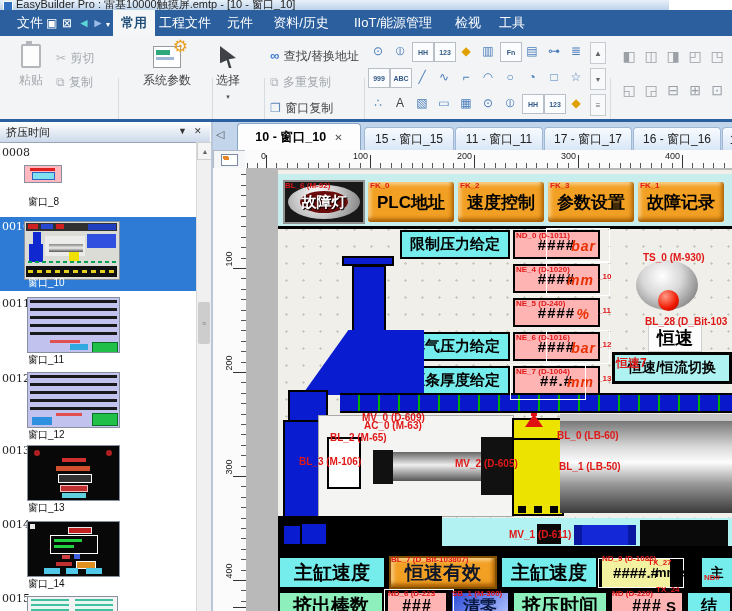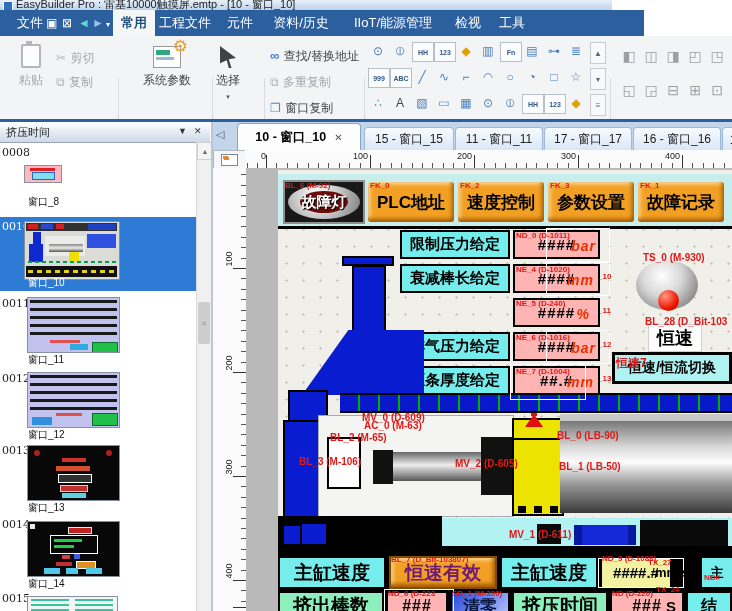--- a/index.html
+++ b/index.html
@@ -1,24 +1,24 @@
 <!DOCTYPE html>
 <html><head>
 <meta charset="utf-8">
 <style>
   html,body{margin:0;padding:0}
   body{width:732px;height:611px;overflow:hidden;position:relative;background:#fff;
        font-family:"Liberation Sans",sans-serif;-webkit-font-smoothing:antialiased}
   .abs{position:absolute}
   .flexc{display:flex;align-items:center;justify-content:center}
   
-  #titlebar{left:0;top:0;width:612px;height:10px;background:linear-gradient(#e8f1fa,#bcd2ea);overflow:hidden;border-bottom:1px solid #9ab0cc}
+  #titlebar{left:0;top:0;width:669px;height:10px;background:linear-gradient(#e8f1fa,#bcd2ea);overflow:hidden;border-bottom:1px solid #9ab0cc}
   #titlebar .ttl{position:absolute;left:16px;top:-3px;font-size:11px;color:#222;white-space:nowrap}
   #titlebar .appico{position:absolute;left:3px;top:1px;width:8px;height:8px;background:#2f6fbf;border:1px solid #fff}
-  #menubar{left:0;top:10px;width:644px;height:26px;background:#2b5f9e}
+  #menubar{left:0;top:10px;width:732px;height:26px;background:#2b5f9e}
   .menu-file{color:#fff;font-size:13px}
   .mtab{height:26px;font-size:13px;color:#fff;display:flex;align-items:center;justify-content:center}
   .mtab.active{background:#f5f6f8;color:#1f4e79;font-weight:bold}
   .qico{font-size:12px;color:#fff;line-height:12px}
   
   #ribbon{left:0;top:36px;width:732px;height:83px;background:#f3f4f6}
   #ribbon-base{left:0;top:119px;width:732px;height:3px;background:#2a5fa0}
   .rdiv{width:1px;background:#d8dbdf;top:42px;height:72px;position:absolute}
   .rlabel{font-size:12px;color:#444}
   .rlabel.dis{color:#a3a8ad}
@@ -376,23 +376,20 @@
   <div class="abs cyanbox" style="left:154px;top:62px;width:110px;height:29px;font-size:15px">
       <span>限制压力给定</span>
     </div>
   <div class="abs pinkbox" style="left:267px;top:62px;width:87px;height:29px;font-size:15px;letter-spacing:1px">
       <span>####</span>
       <span class="unit" style="position:absolute;right:2px;top:6px;font-size:14px">bar</span>
     </div>
   <span class="tag" style="left:270px;top:63px">ND_0 (D-1011)</span>
   <div class="selout" style="left:300px;top:60px;width:62px;height:32px"></div>
 
-  <div class="abs cyanbox" style="left:154px;top:96px;width:110px;height:29px;font-size:15px">
-      <span>衰减棒长给定</span>
-    </div>
   <div class="abs pinkbox" style="left:267px;top:96px;width:87px;height:29px;font-size:15px;letter-spacing:1px">
       <span>####</span>
       <span class="unit" style="position:absolute;right:4px;top:6px;font-size:14px">mm</span>
     </div>
   <span class="tag" style="left:270px;top:97px">NE_4 (D-1020)</span>
   <span class="tag" style="left:352px;top:104px">_10</span>
   <div class="selout" style="left:300px;top:94px;width:62px;height:32px"></div>
 
   <div class="abs pinkbox" style="left:267px;top:130px;width:87px;height:29px;font-size:15px;letter-spacing:1px">
       <span>####</span>
@@ -463,28 +460,28 @@
   <div class="abs" style="left:291px;top:356px;width:24px;height:20px;background:#0a0a0a"></div>
   <div class="abs" style="left:328px;top:357px;width:62px;height:20px;background:#1428d8;border-left:8px solid #0818a0;border-right:8px solid #0818a0;box-sizing:border-box"></div>
   <div class="abs" style="left:394px;top:352px;width:88px;height:27px;background:#0a0a0a"></div>
   <div class="abs hmiblk" style="left:32px;top:378px;width:454px;height:65px"></div>
 
   <span class="tagbig" style="left:116px;top:244px">MV_0 (D-609)</span>
   <span class="tagbig" style="left:118px;top:252px">AC_0 (M-63)</span>
   <span class="tagbig" style="left:84px;top:264px">BL_2 (M-65)</span>
   <span class="tagbig" style="left:53px;top:288px">BL_3 (M-106)</span>
   <span class="tagbig" style="left:209px;top:290px">MV_2 (D-605)</span>
-  <span class="tagbig" style="left:311px;top:262px">BL_0 (LB-90)</span>
+  <span class="tagbig" style="left:311px;top:262px">BL_0 (LB-60)</span>
   <span class="tagbig" style="left:313px;top:293px">BL_1 (LB-50)</span>
   <span class="tagbig" style="left:263px;top:361px">MV_1 (D-611)</span>
 
   <div class="abs cyanbox" style="left:32px;top:388px;width:108px;height:33px;font-size:19px">
       <span>主缸速度</span>
     </div>
-  <div class="abs orangebtn" style="left:143px;top:388px;width:108px;height:33px;font-size:19px;color:#701a75;border-radius:0;border:2px solid #805000;box-sizing:border-box">
+  <div class="abs orangebtn" style="left:143px;top:388px;width:108px;height:33px;font-size:19px;color:#0f172a;border-radius:0;border:2px solid #805000;box-sizing:border-box">
       <span>恒速有效</span>
     </div>
   <span class="tag" style="left:145px;top:387px">BL_7 (D_Bit-103807)</span>
   <div class="abs cyanbox" style="left:254px;top:388px;width:98px;height:33px;font-size:19px">
       <span>主缸速度</span>
     </div>
   <div class="abs yellowbox" style="left:354px;top:388px;width:72px;height:33px;font-size:15px">
       <span>####.#</span>
     </div>
   <span class="tag" style="left:356px;top:386px">ND_9 (D-1086)</span>

